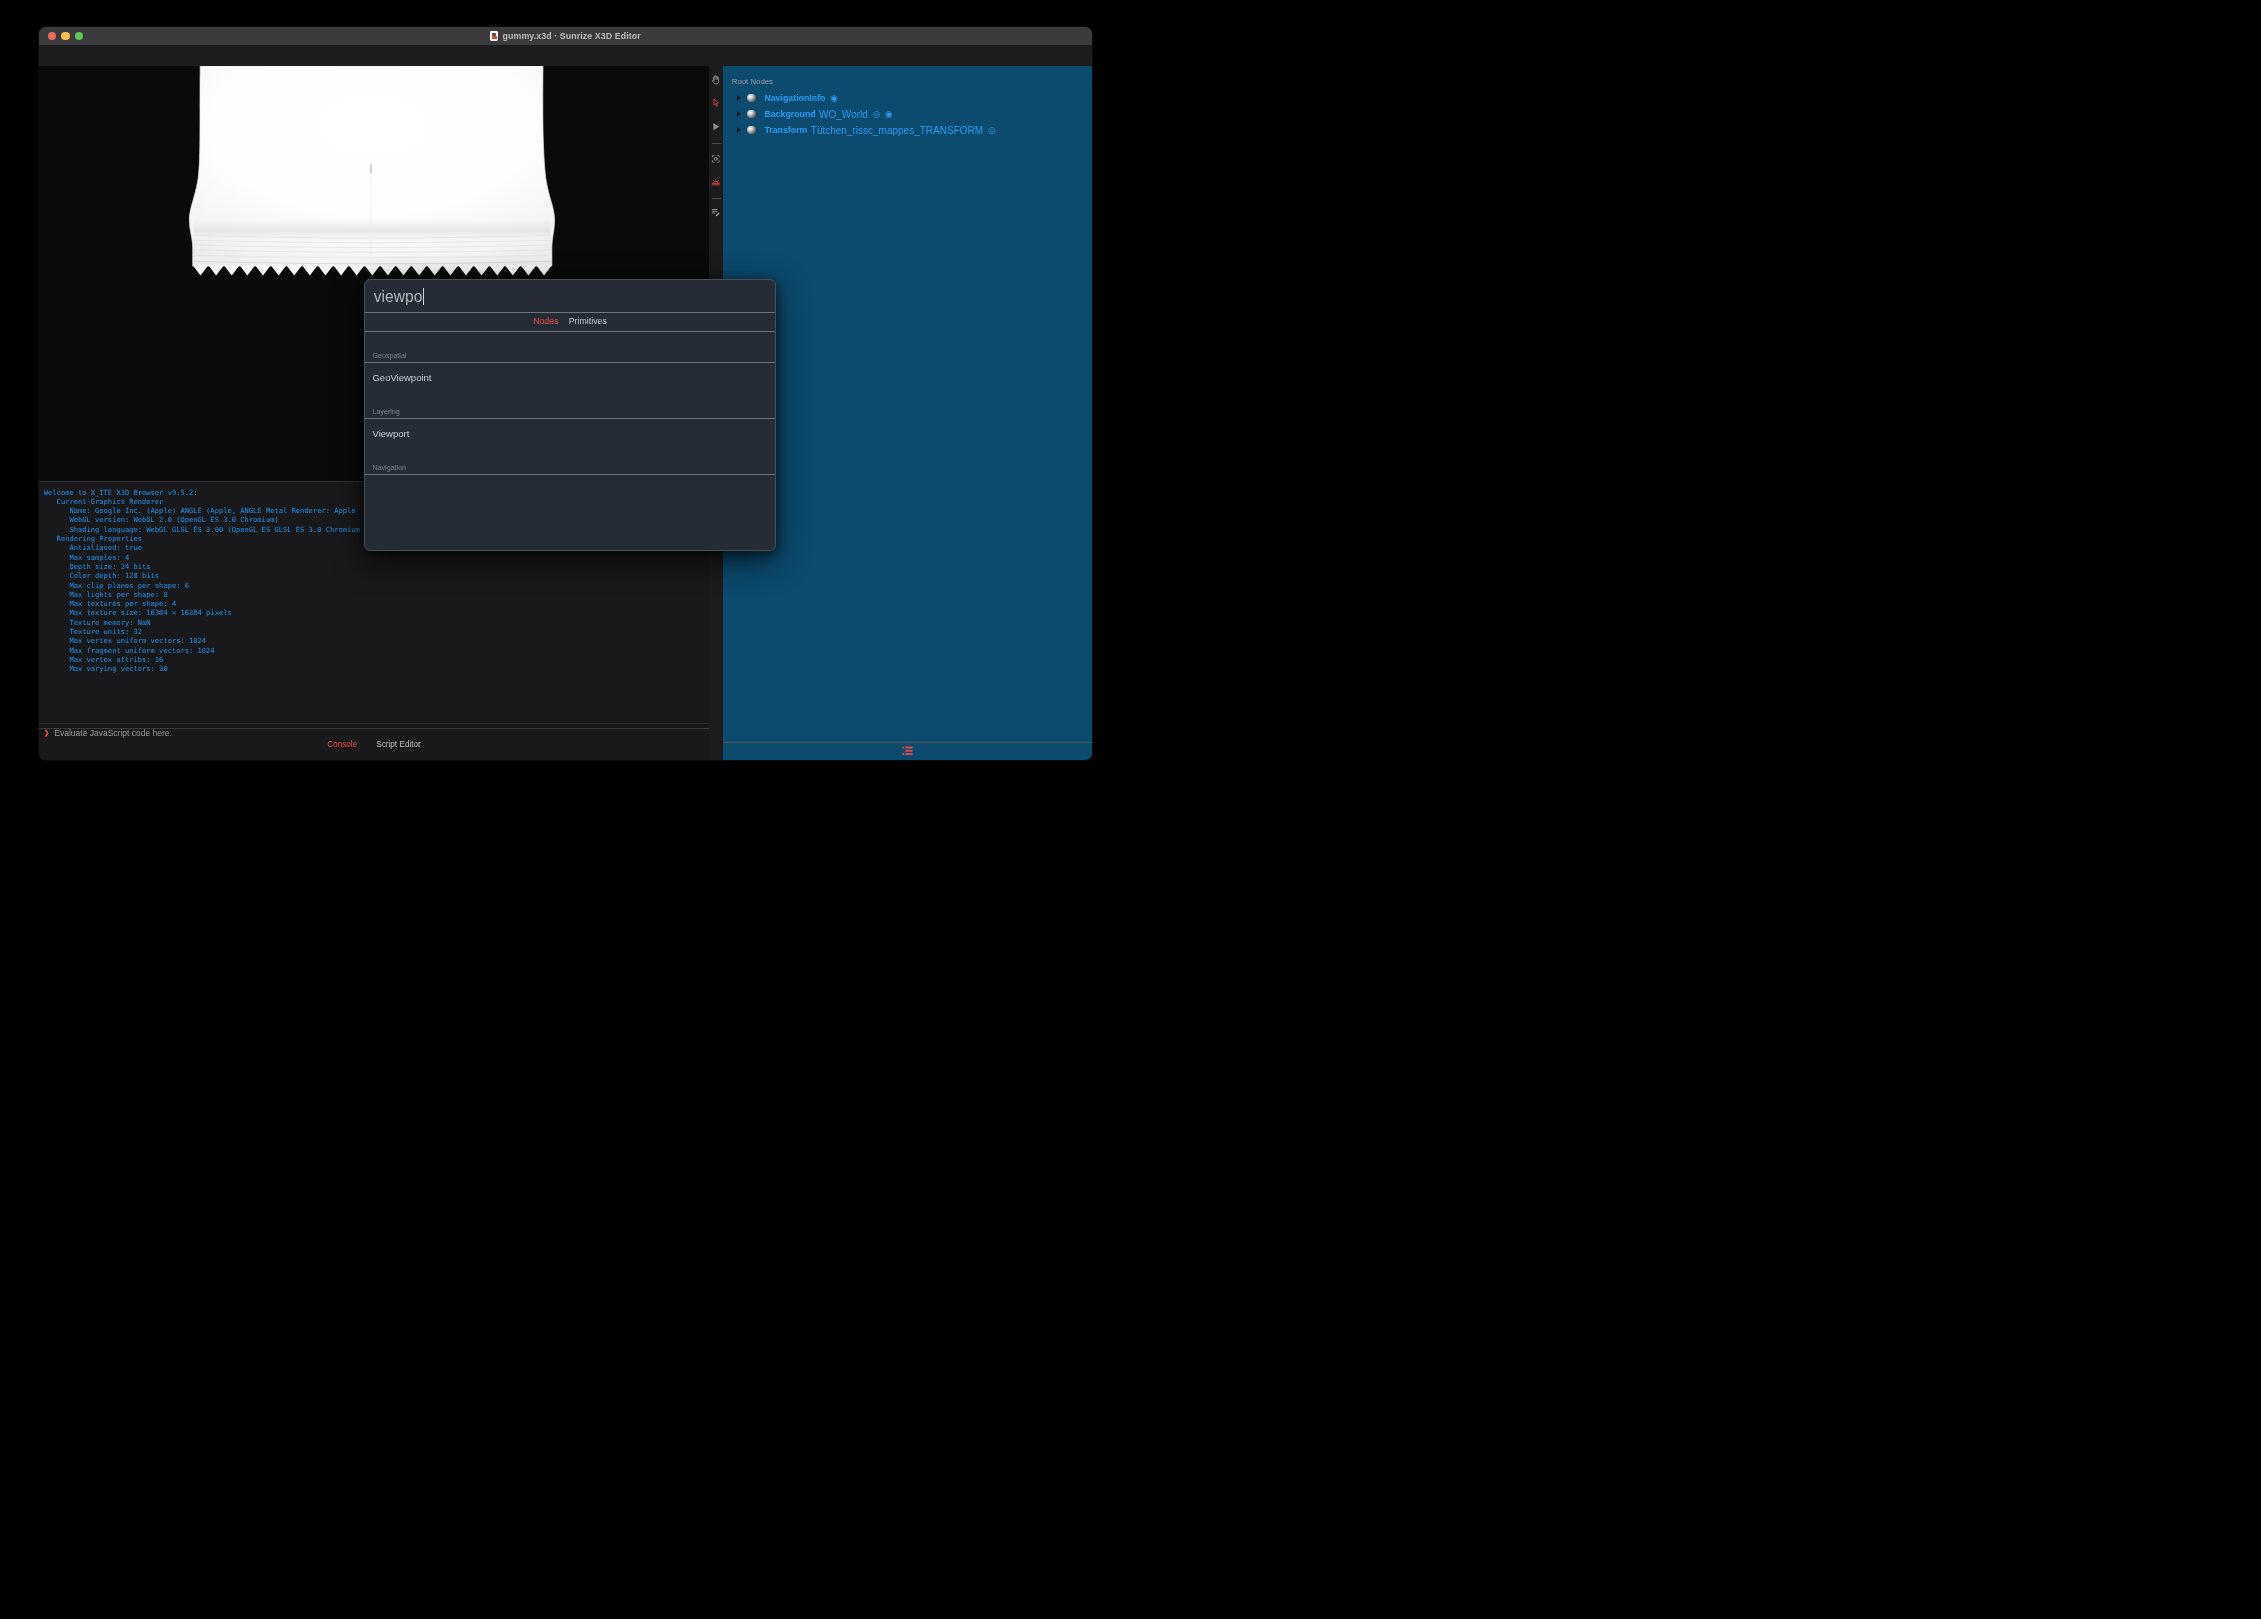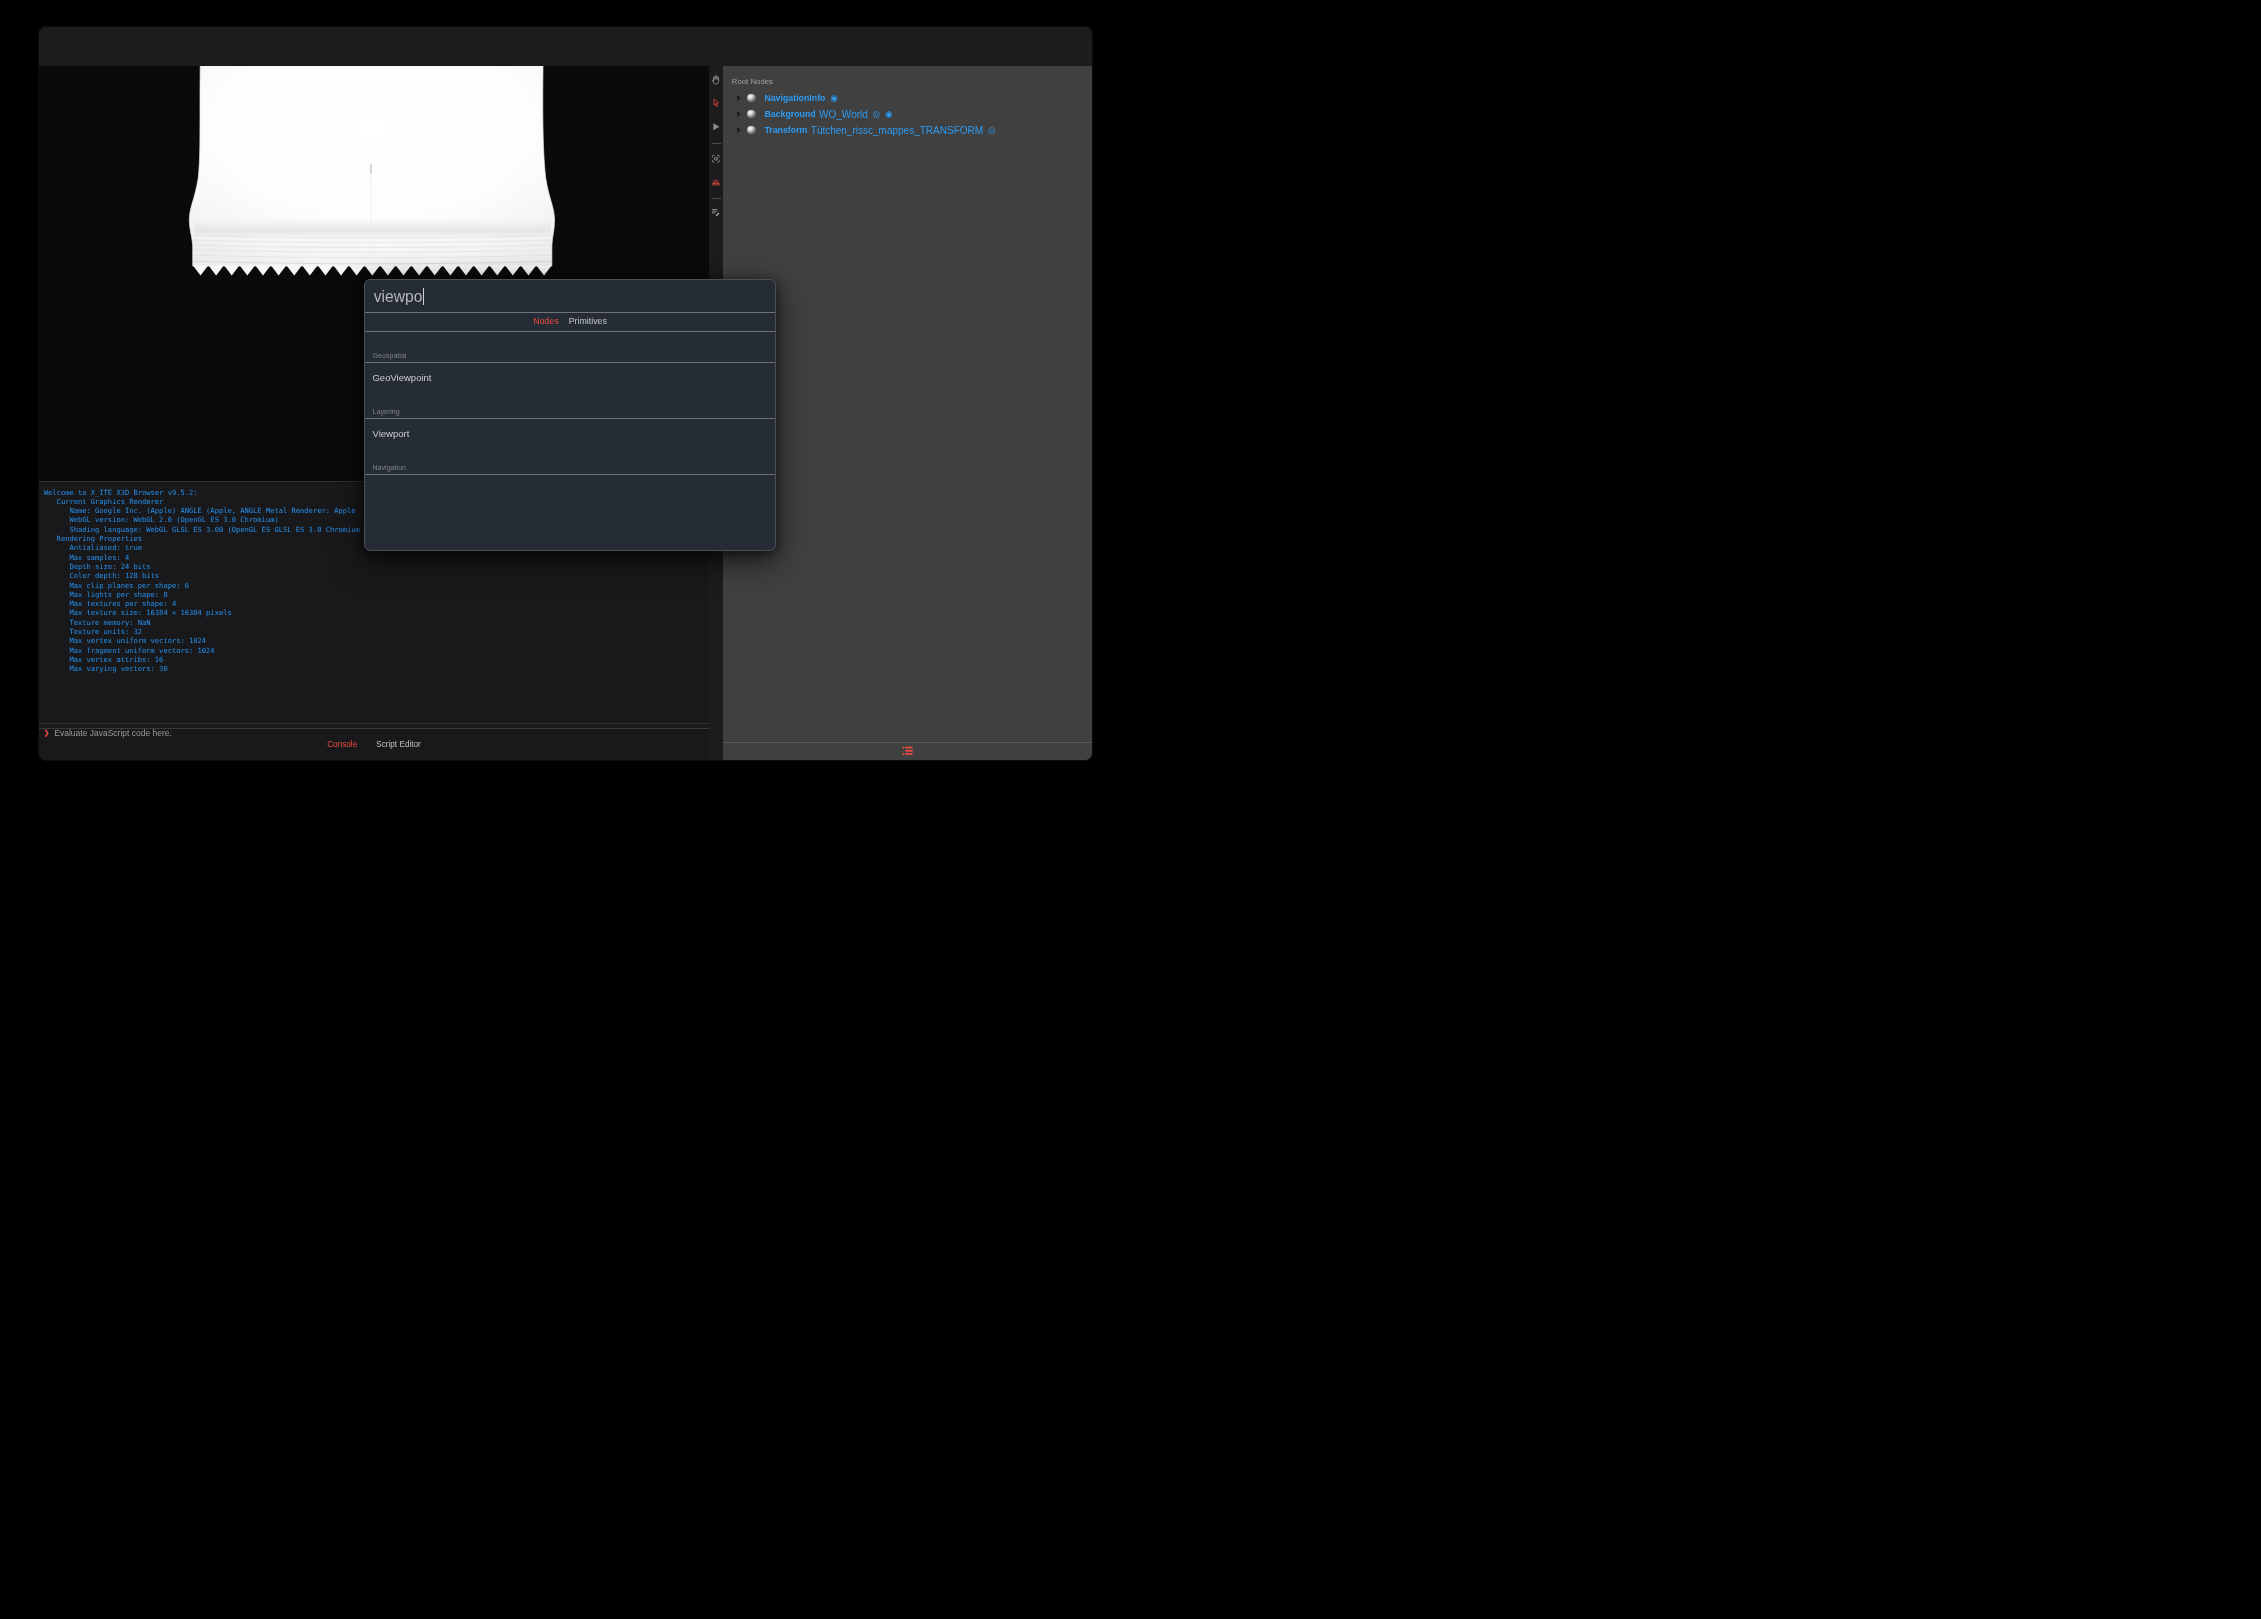--- a/index.html
+++ b/index.html
@@ -64,21 +64,21 @@
   .ctab.active { color:#ef4a41; }
   
   .vtoolbar {
     position:absolute; left:670px; top:0; width:14.3px; bottom:0; background:#1c1c1e;
     display:flex; flex-direction:column; align-items:center;
   }
   .vtoolbar svg { display:block; flex:none; }
   .tool { width:11.6px; height:11.6px; }
   .tb-div { width:8.8px; height:0.7px; background:#4e4e50; flex:none; }
   
-  .right-panel { position:absolute; left:684px; top:0; right:0; bottom:0; background:#404040; }
+  .right-panel { position:absolute; left:684px; top:0; right:0; bottom:0; background:#0c4a6e; }
   .rn-header { position:absolute; left:8.8px; top:11.6px; font-size:7.8px; color:#9aa0a8; }
   .tree { position:absolute; left:0; top:24.5px; right:0; }
   .tree-row { height:16px; display:flex; align-items:center; padding-left:14.3px; }
   .tri { width:0; height:0; border-left:4.8px solid #1c1f25; border-top:3.4px solid transparent; border-bottom:3.4px solid transparent; flex:none; }
   .sphere {
     width:8.8px; height:8.8px; border-radius:50%; margin-left:6.1px; flex:none;
     background:radial-gradient(circle at 36% 30%, #ffffff 0%, #cfcfcf 28%, #757575 62%, #3c3c3c 100%);
   }
   .ntype { color:#2e9bf3; font-weight:bold; font-size:8.8px; margin-left:8.2px; white-space:nowrap; }
   .nname { color:#2e9bf3; font-size:10px; margin-left:3.4px; white-space:nowrap; }
@@ -106,20 +106,31 @@
   }
   .dlg-item { margin:0 6.8px; height:19px; line-height:19px; padding-left:0.7px; font-size:9.5px; color:#caced3; }
   .dlg-items { margin-top:4.8px; }
   .dlg-item.selected { background:#1e232b; }
 </style>
 </head>
 <body>
 
 <div class="window">
 
+  <div class="titlebar">
+    <div class="traffic">
+      <span class="tl red"></span>
+      <span class="tl yellow"></span>
+      <span class="tl green"></span>
+    </div>
+    <div class="title-center">
+      <span class="doc-icon"></span>
+      <span class="win-title">gummy.x3d · Sunrize X3D Editor</span>
+    </div>
+  </div>
 
 
   <div class="content">
 
     <div class="left-stack">
 
       <div class="viewport">
         <svg width="670" height="415" viewBox="0 0 985 610">
           <defs>
             <radialGradient id="bagG" cx="50%" cy="30%" r="80%">

